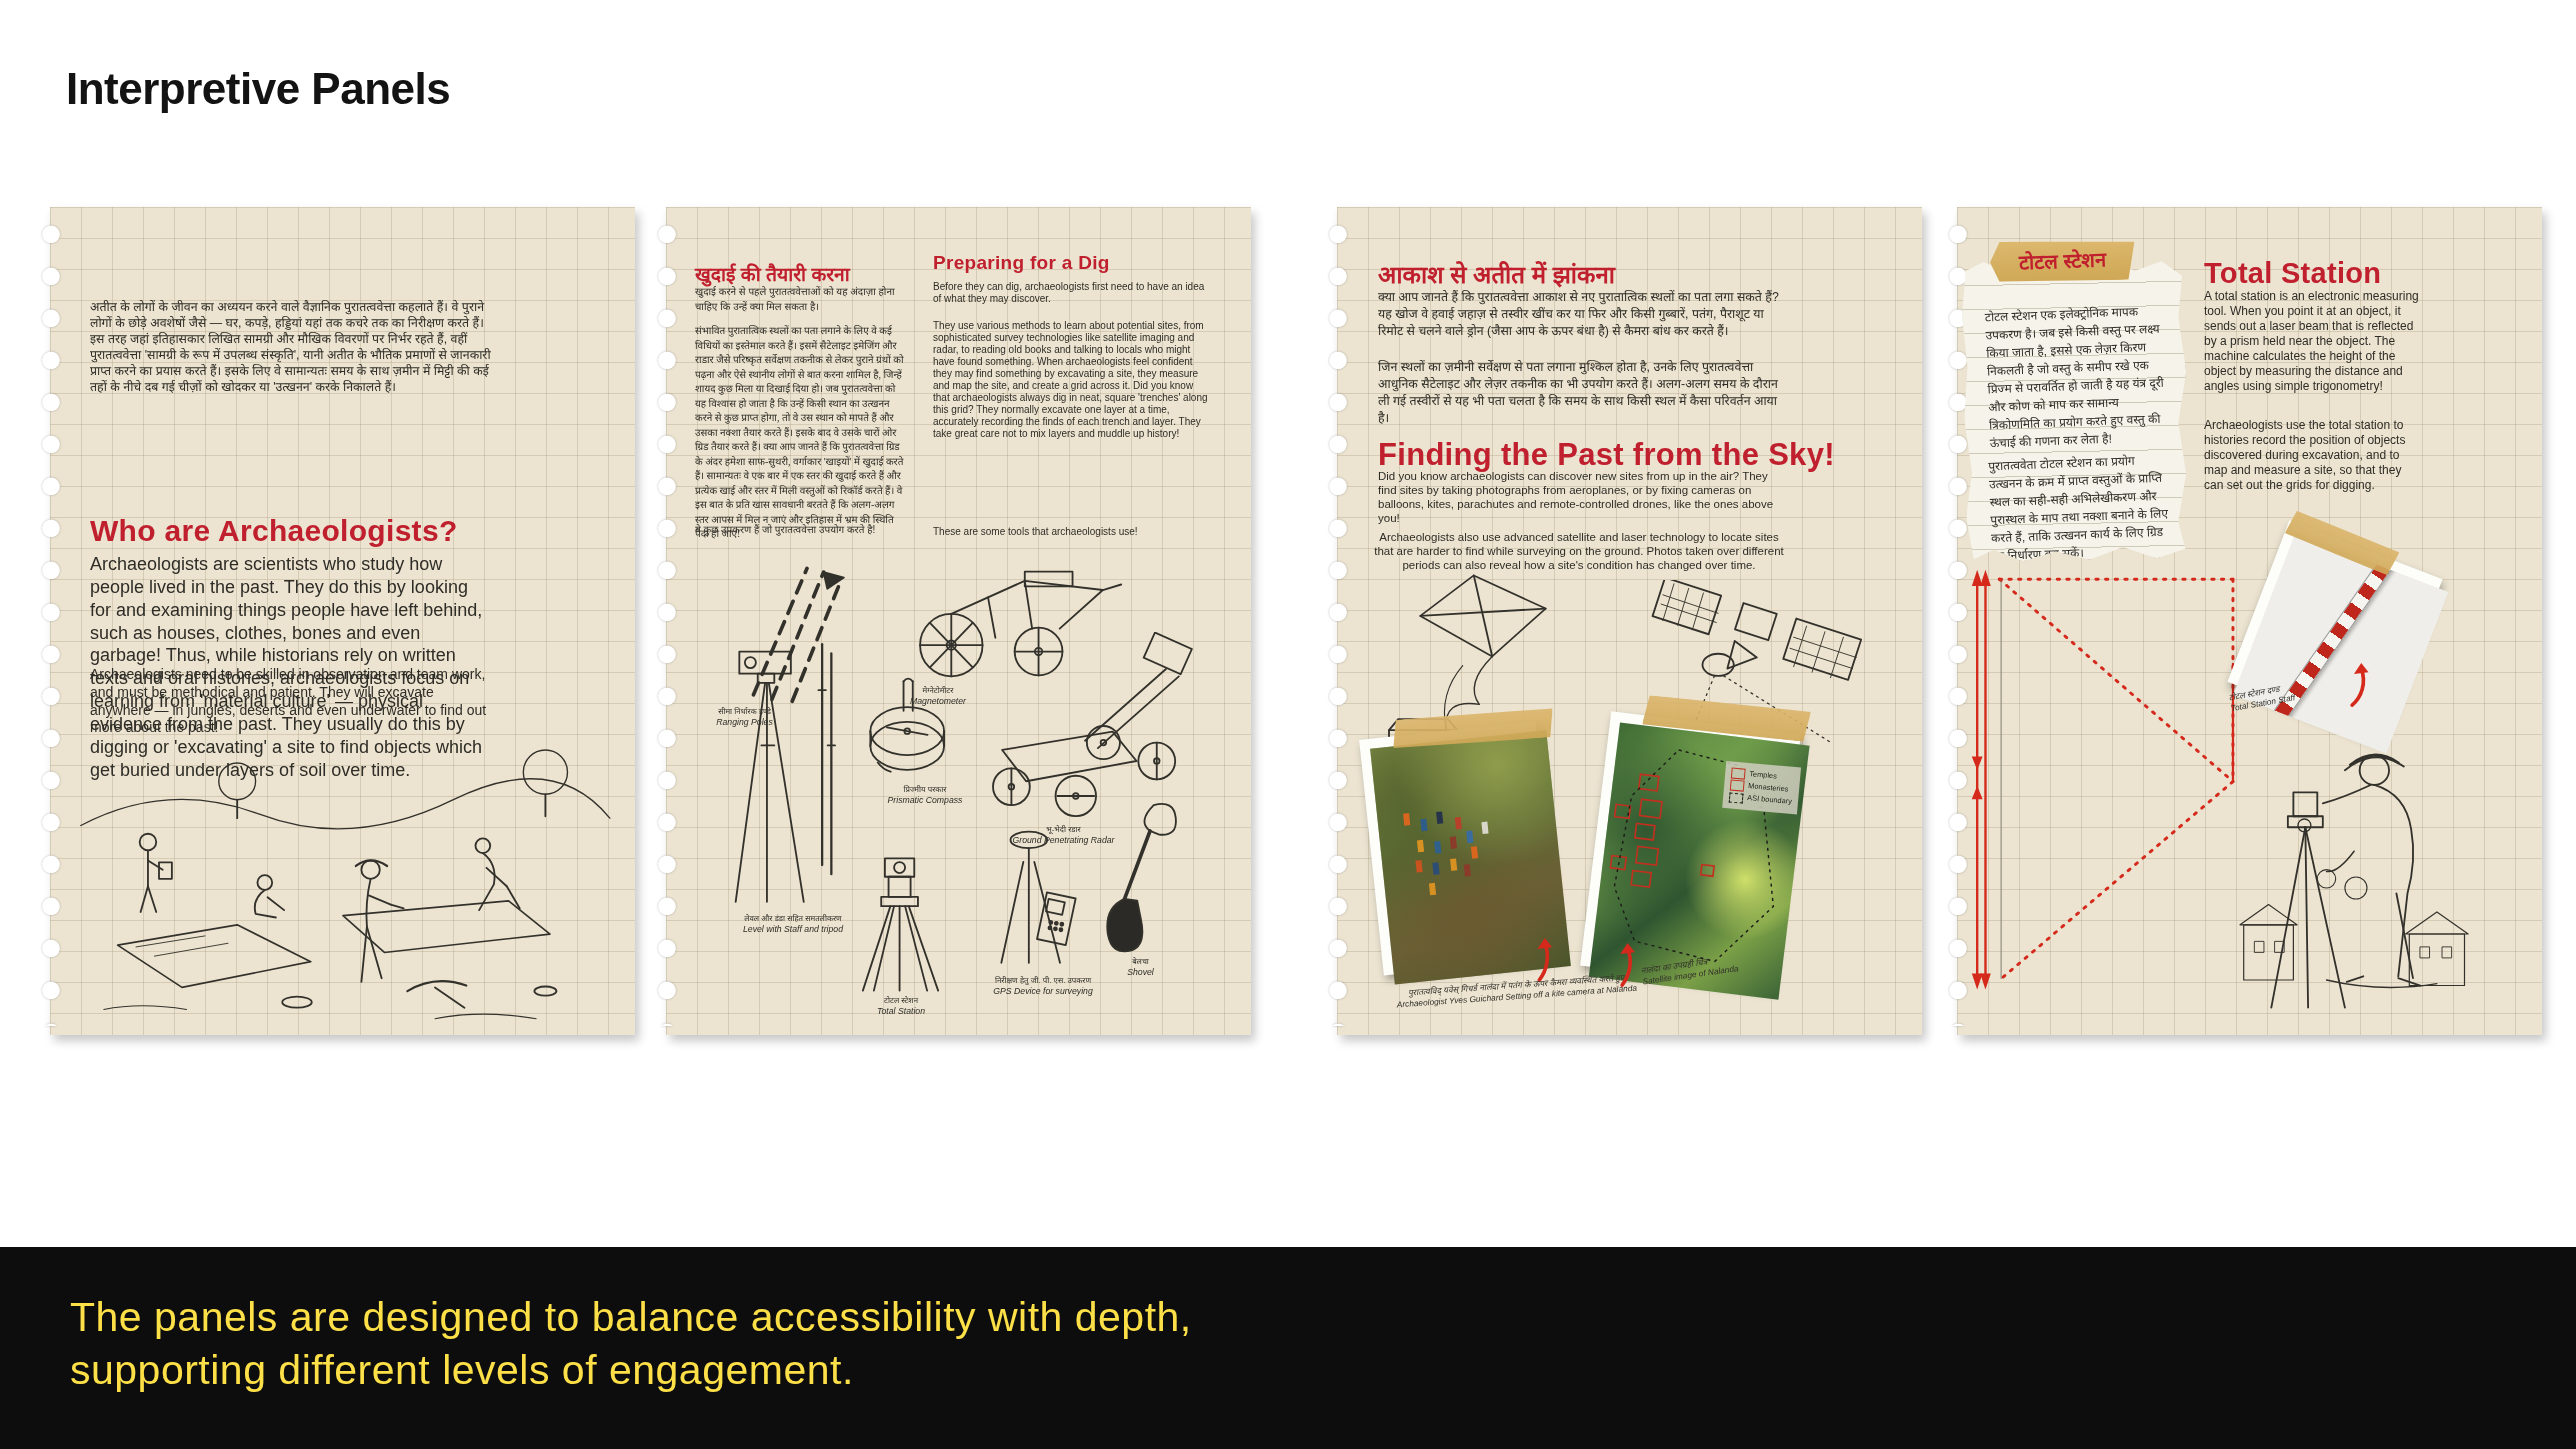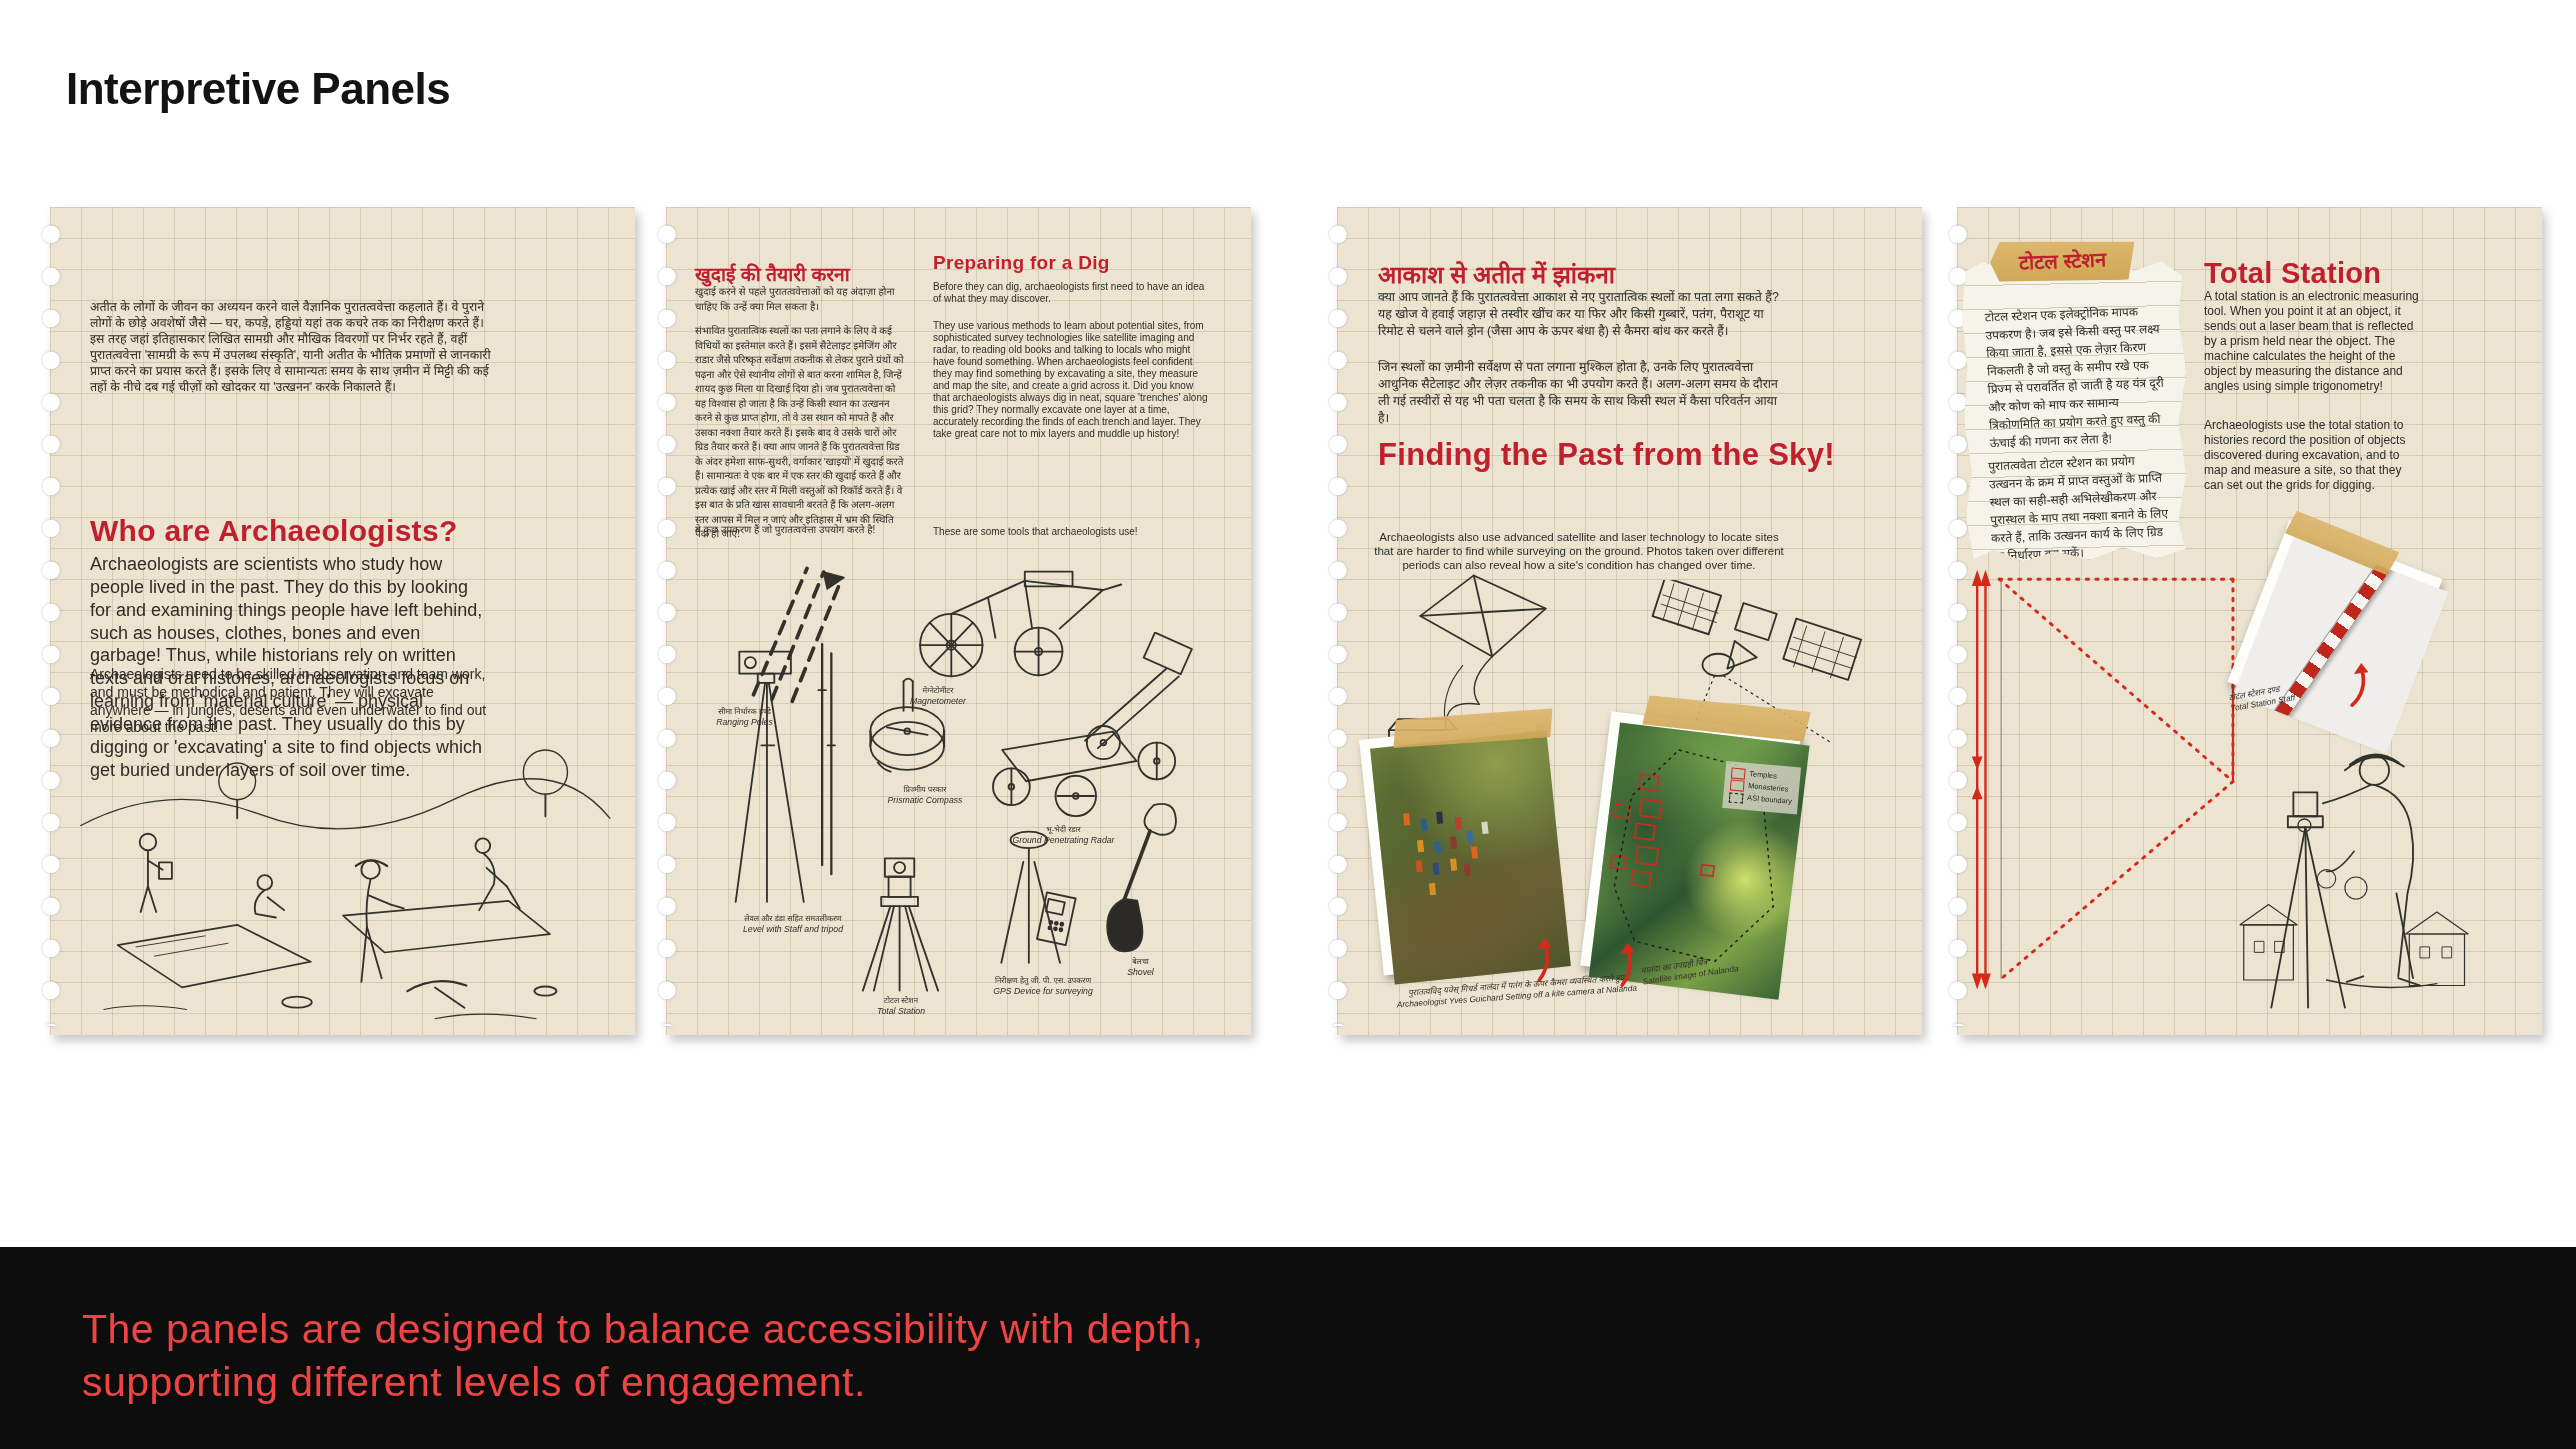--- a/index.html
+++ b/index.html
@@ -134,21 +134,21 @@
              background:repeating-linear-gradient(to bottom,#c0271c 0 12px,#f7f5f0 12px 24px);
              border:0.9px solid #999;transform:rotate(14deg);box-shadow:2.8px 0 3.7px rgba(0,0,0,0.25);}
   .tape4{left:328px;top:322px;width:114px;height:28px;transform:rotate(21deg);}
   .cap4{left:272px;top:475px;width:120px;transform:rotate(-10deg);}
   .arr4{left:386px;top:454px;}
   .p4-diagram{left:11px;top:361px;width:276px;height:440px;}
   .p4-surveyor{left:259px;top:497px;width:313px;height:322px;}
 
   
   .footer{position:absolute;left:0;top:1247px;width:2576px;height:202px;background:#0d0d0d;}
-  .footer p{margin:16px;position:absolute;left:66px;color:#ef4444;font-weight:300;
+  .footer p{margin:4px;position:absolute;left:66px;color:#fde047;font-weight:300;
             font-size:41px;line-height:1.0;letter-spacing:0.5px;}
   .f1{top:46px;} .f2{top:99px;}
 </style>
 </head>
 <body>
 
 <div>
 
   <h1 class="page-title">Interpretive Panels</h1>
 
@@ -340,20 +340,21 @@
       <span class="t-en">Shovel</span>
     </div>
   </section>
 
   <section class="panel" id="panel3">
     <div class="holes"></div>
     <h2 class="abs hi-head p3-hihead">आकाश से अतीत में झांकना</h2>
     <p class="abs hi p3-hp1">क्या आप जानते हैं कि पुरातत्ववेत्ता आकाश से नए पुरातात्विक स्थलों का पता लगा सकते हैं? यह खोज वे हवाई जहाज़ से तस्वीर खींच कर या फिर और किसी गुब्बारें, पतंग, पैराशूट या रिमोट से चलने वाले ड्रोन (जैसा आप के ऊपर बंधा है) से कैमरा बांध कर करते हैं।</p>
     <p class="abs hi p3-hp2">जिन स्थलों का ज़मीनी सर्वेक्षण से पता लगाना मुश्किल होता है, उनके लिए पुरातत्ववेत्ता आधुनिक सैटेलाइट और लेज़र तकनीक का भी उपयोग करते हैं। अलग-अलग समय के दौरान ली गई तस्वीरों से यह भी पता चलता है कि समय के साथ किसी स्थल में कैसा परिवर्तन आया है।</p>
     <h2 class="abs en-head p3-ehead">Finding the Past from the Sky!</h2>
+    <p class="abs en p3-ep1">Did you know archaeologists can discover new sites from up in the air? They find sites by taking photographs from aeroplanes, or by fixing cameras on balloons, kites, parachutes and remote-controlled drones, like the ones above you!</p>
     <p class="abs en p3-ep2">Archaeologists also use advanced satellite and laser technology to locate sites that are harder to find while surveying on the ground. Photos taken over different periods can also reveal how a site's condition has changed over time.</p>
 
     <svg class="abs sketch p3-kite" viewBox="0 0 280 255">
       <polygon points="130,8 208,44 150,96 72,52" stroke-width="1.8"></polygon>
       <line x1="130" y1="8" x2="150" y2="96"></line>
         <line x1="208" y1="44" x2="72" y2="52"></line>
       <path d="M150,96 q-30,30 -14,52 q-40,-6 -36,28" stroke-width="1.5"></path>
       <path d="M100,176 q-8,-40 18,-70" stroke-width="1.2"></path>
       <rect x="38" y="176" width="74" height="50"></rect>
         <path d="M38,176 l10,-12 h54 l10,12"></path>

